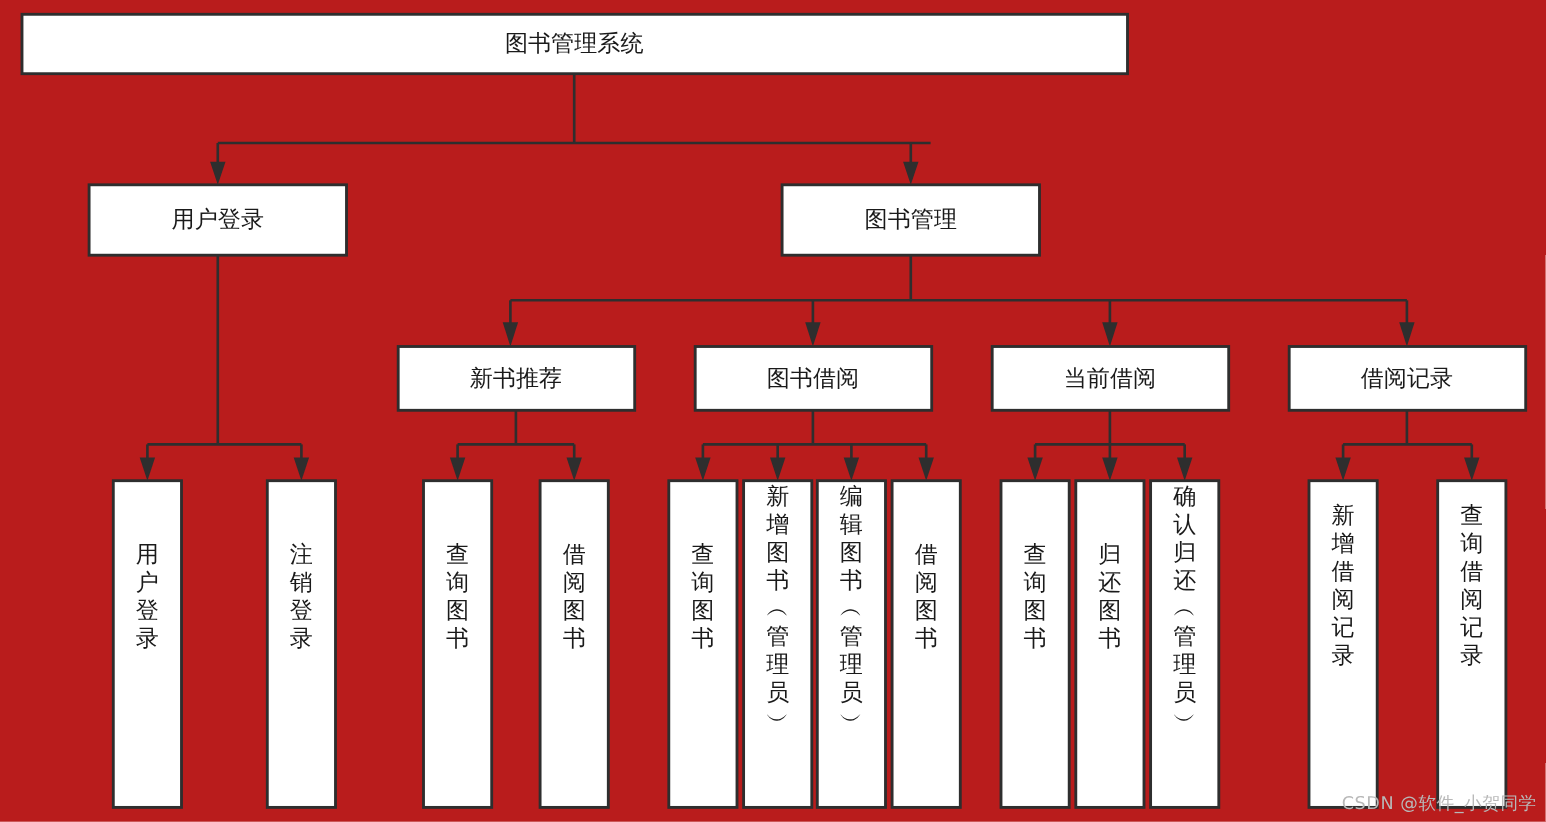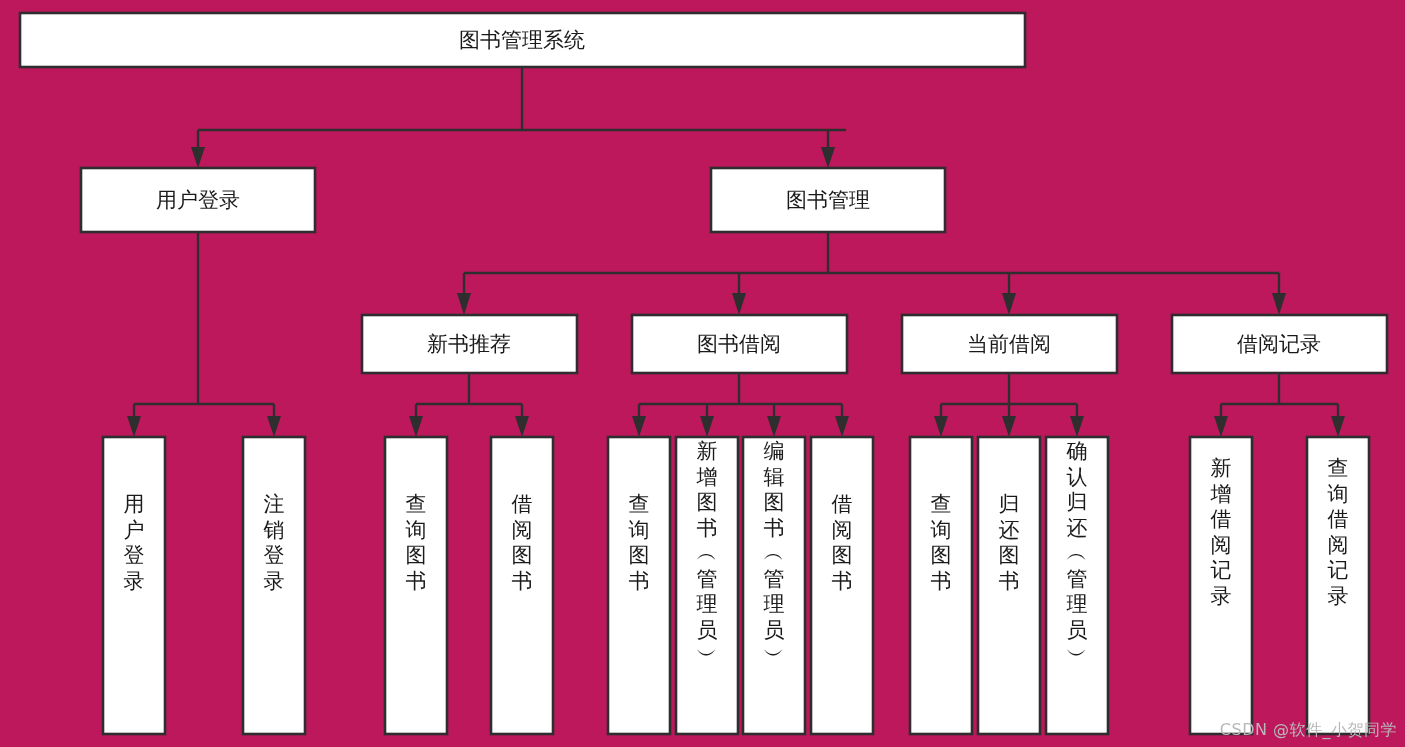--- a/index.html
+++ b/index.html
@@ -10,21 +10,21 @@
   body {
     width: 1405px;
     height: 747px;
     overflow: hidden;
     font-family: "DejaVu Sans", "Liberation Sans", sans-serif;
   }
   #diagram-root {
     position: relative;
     width: 1405px;
     height: 747px;
-    background: #be185d;
+    background: #b91c1c;
   }
   svg#tree-svg {
     position: absolute;
     left: 0;
     top: 0;
     width: 1405px;
     height: 747px;
   }
   .node-box {
     fill: #ffffff;

